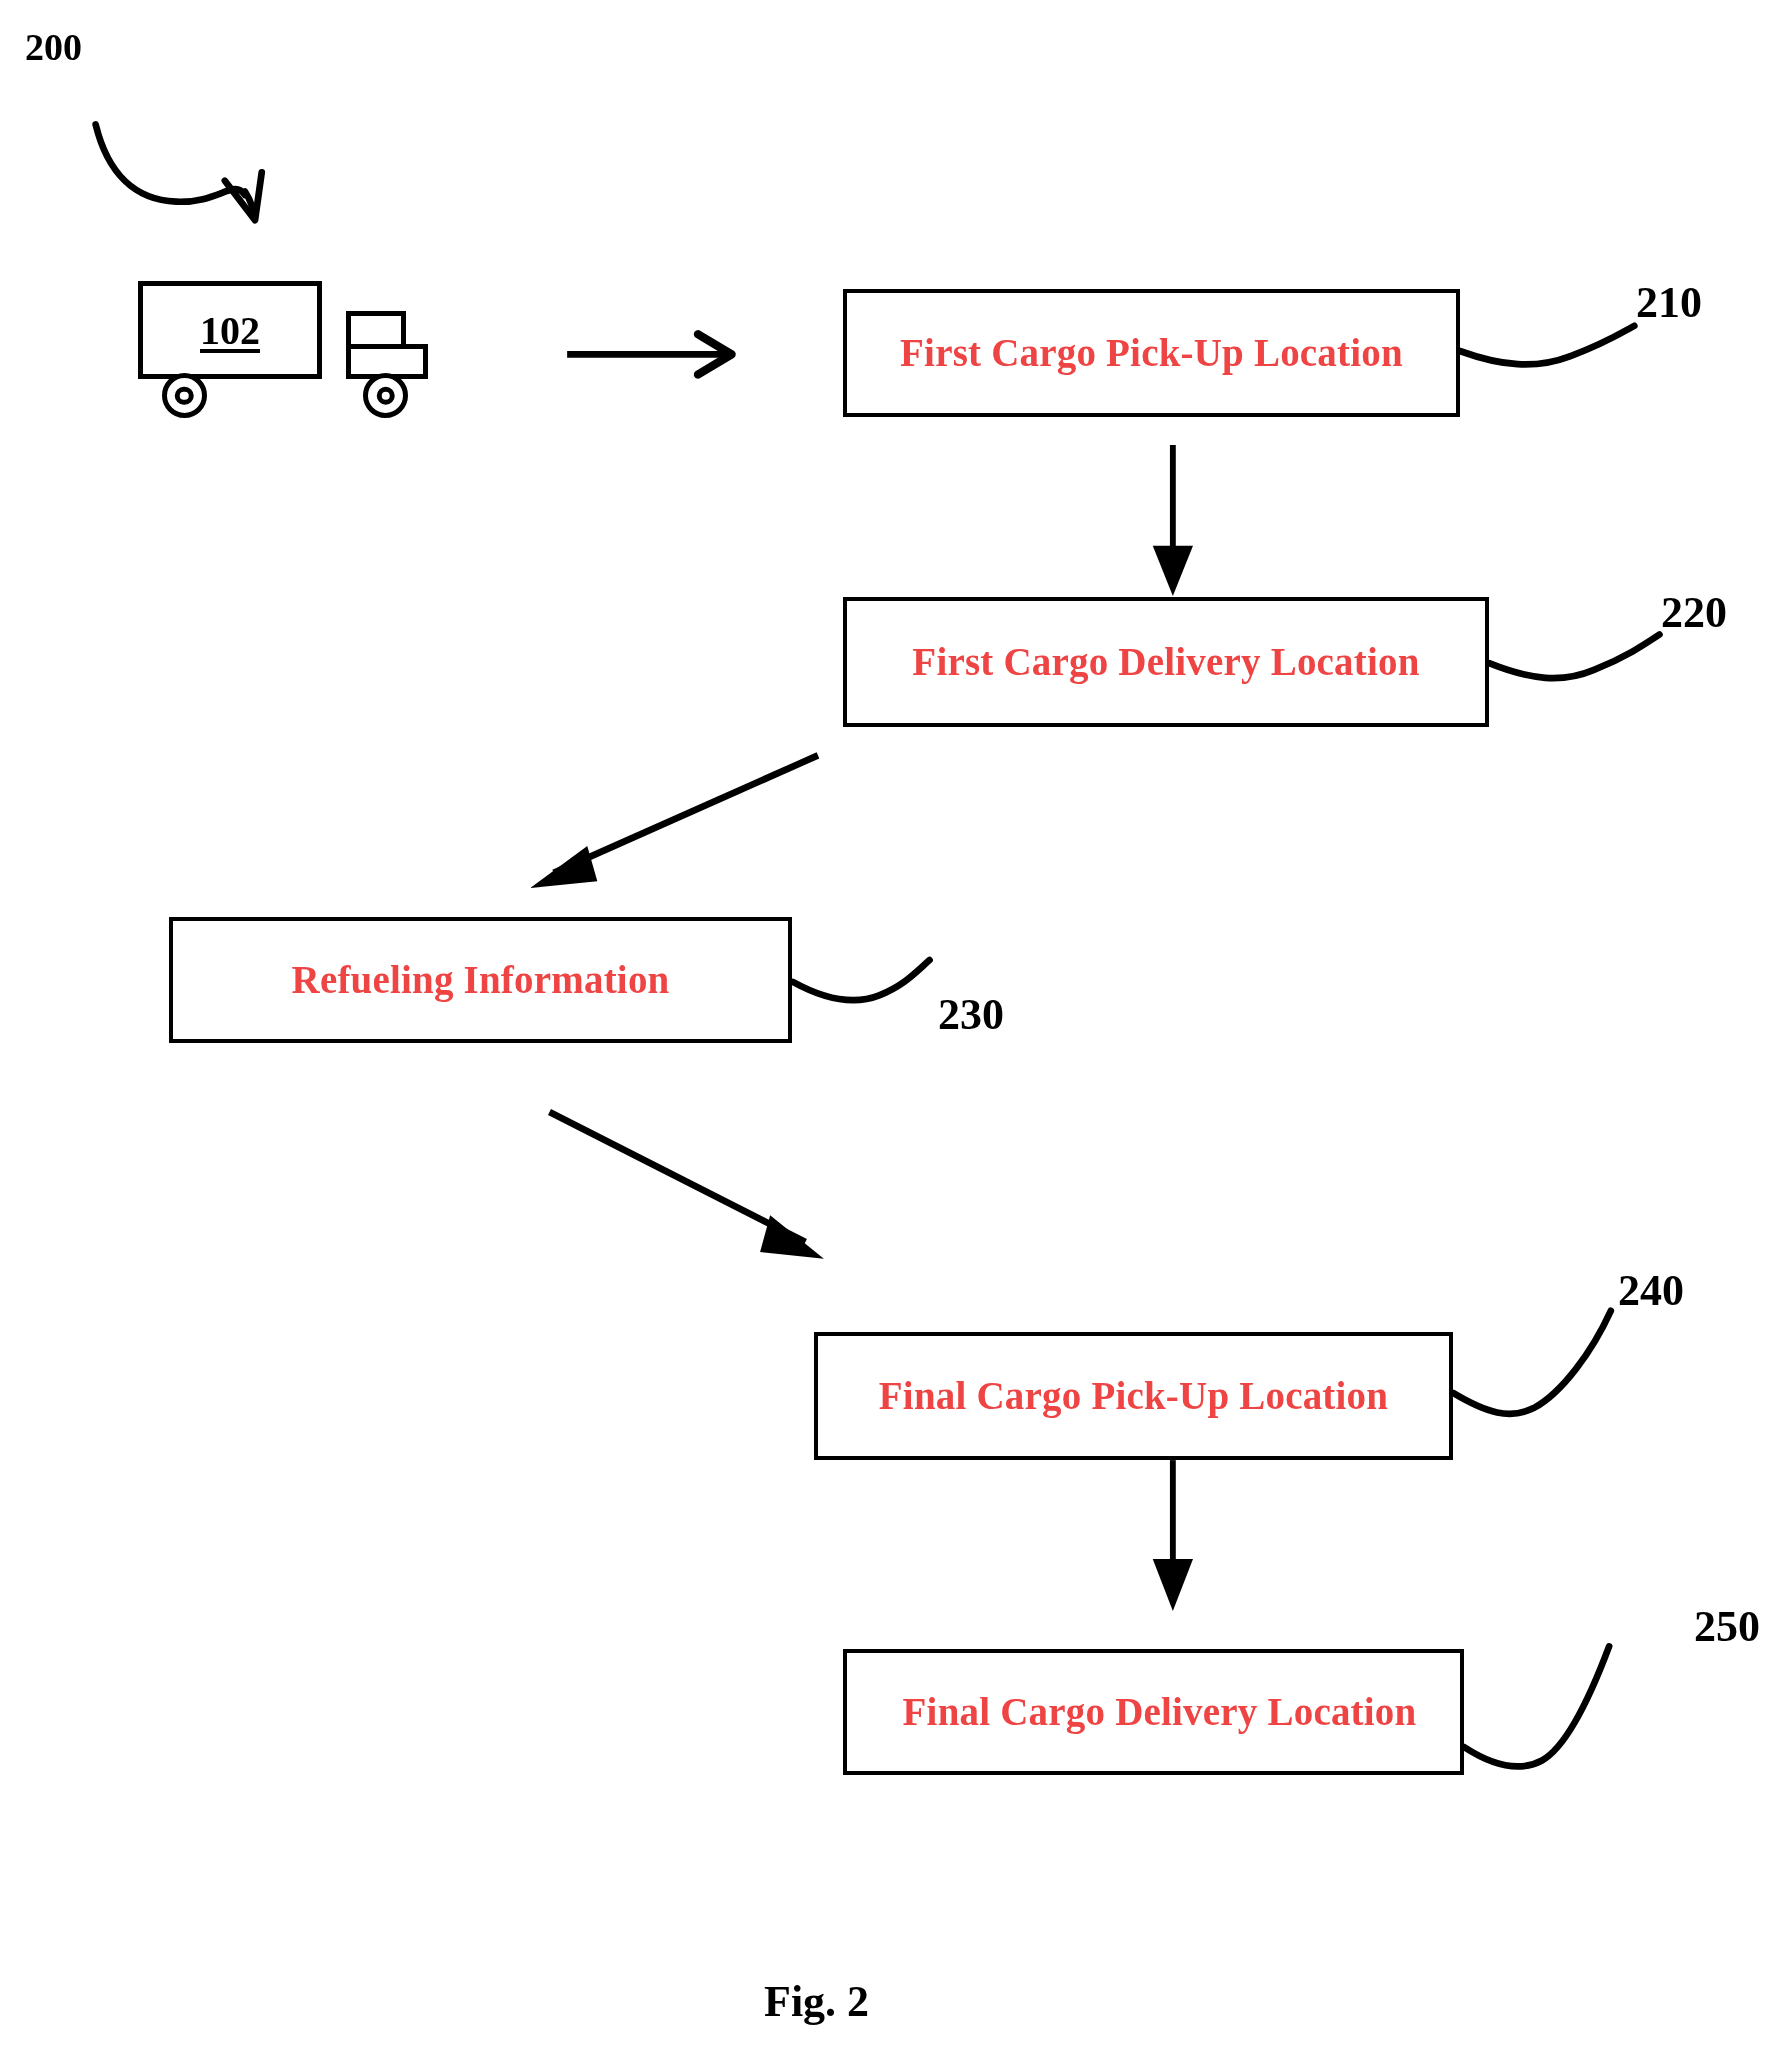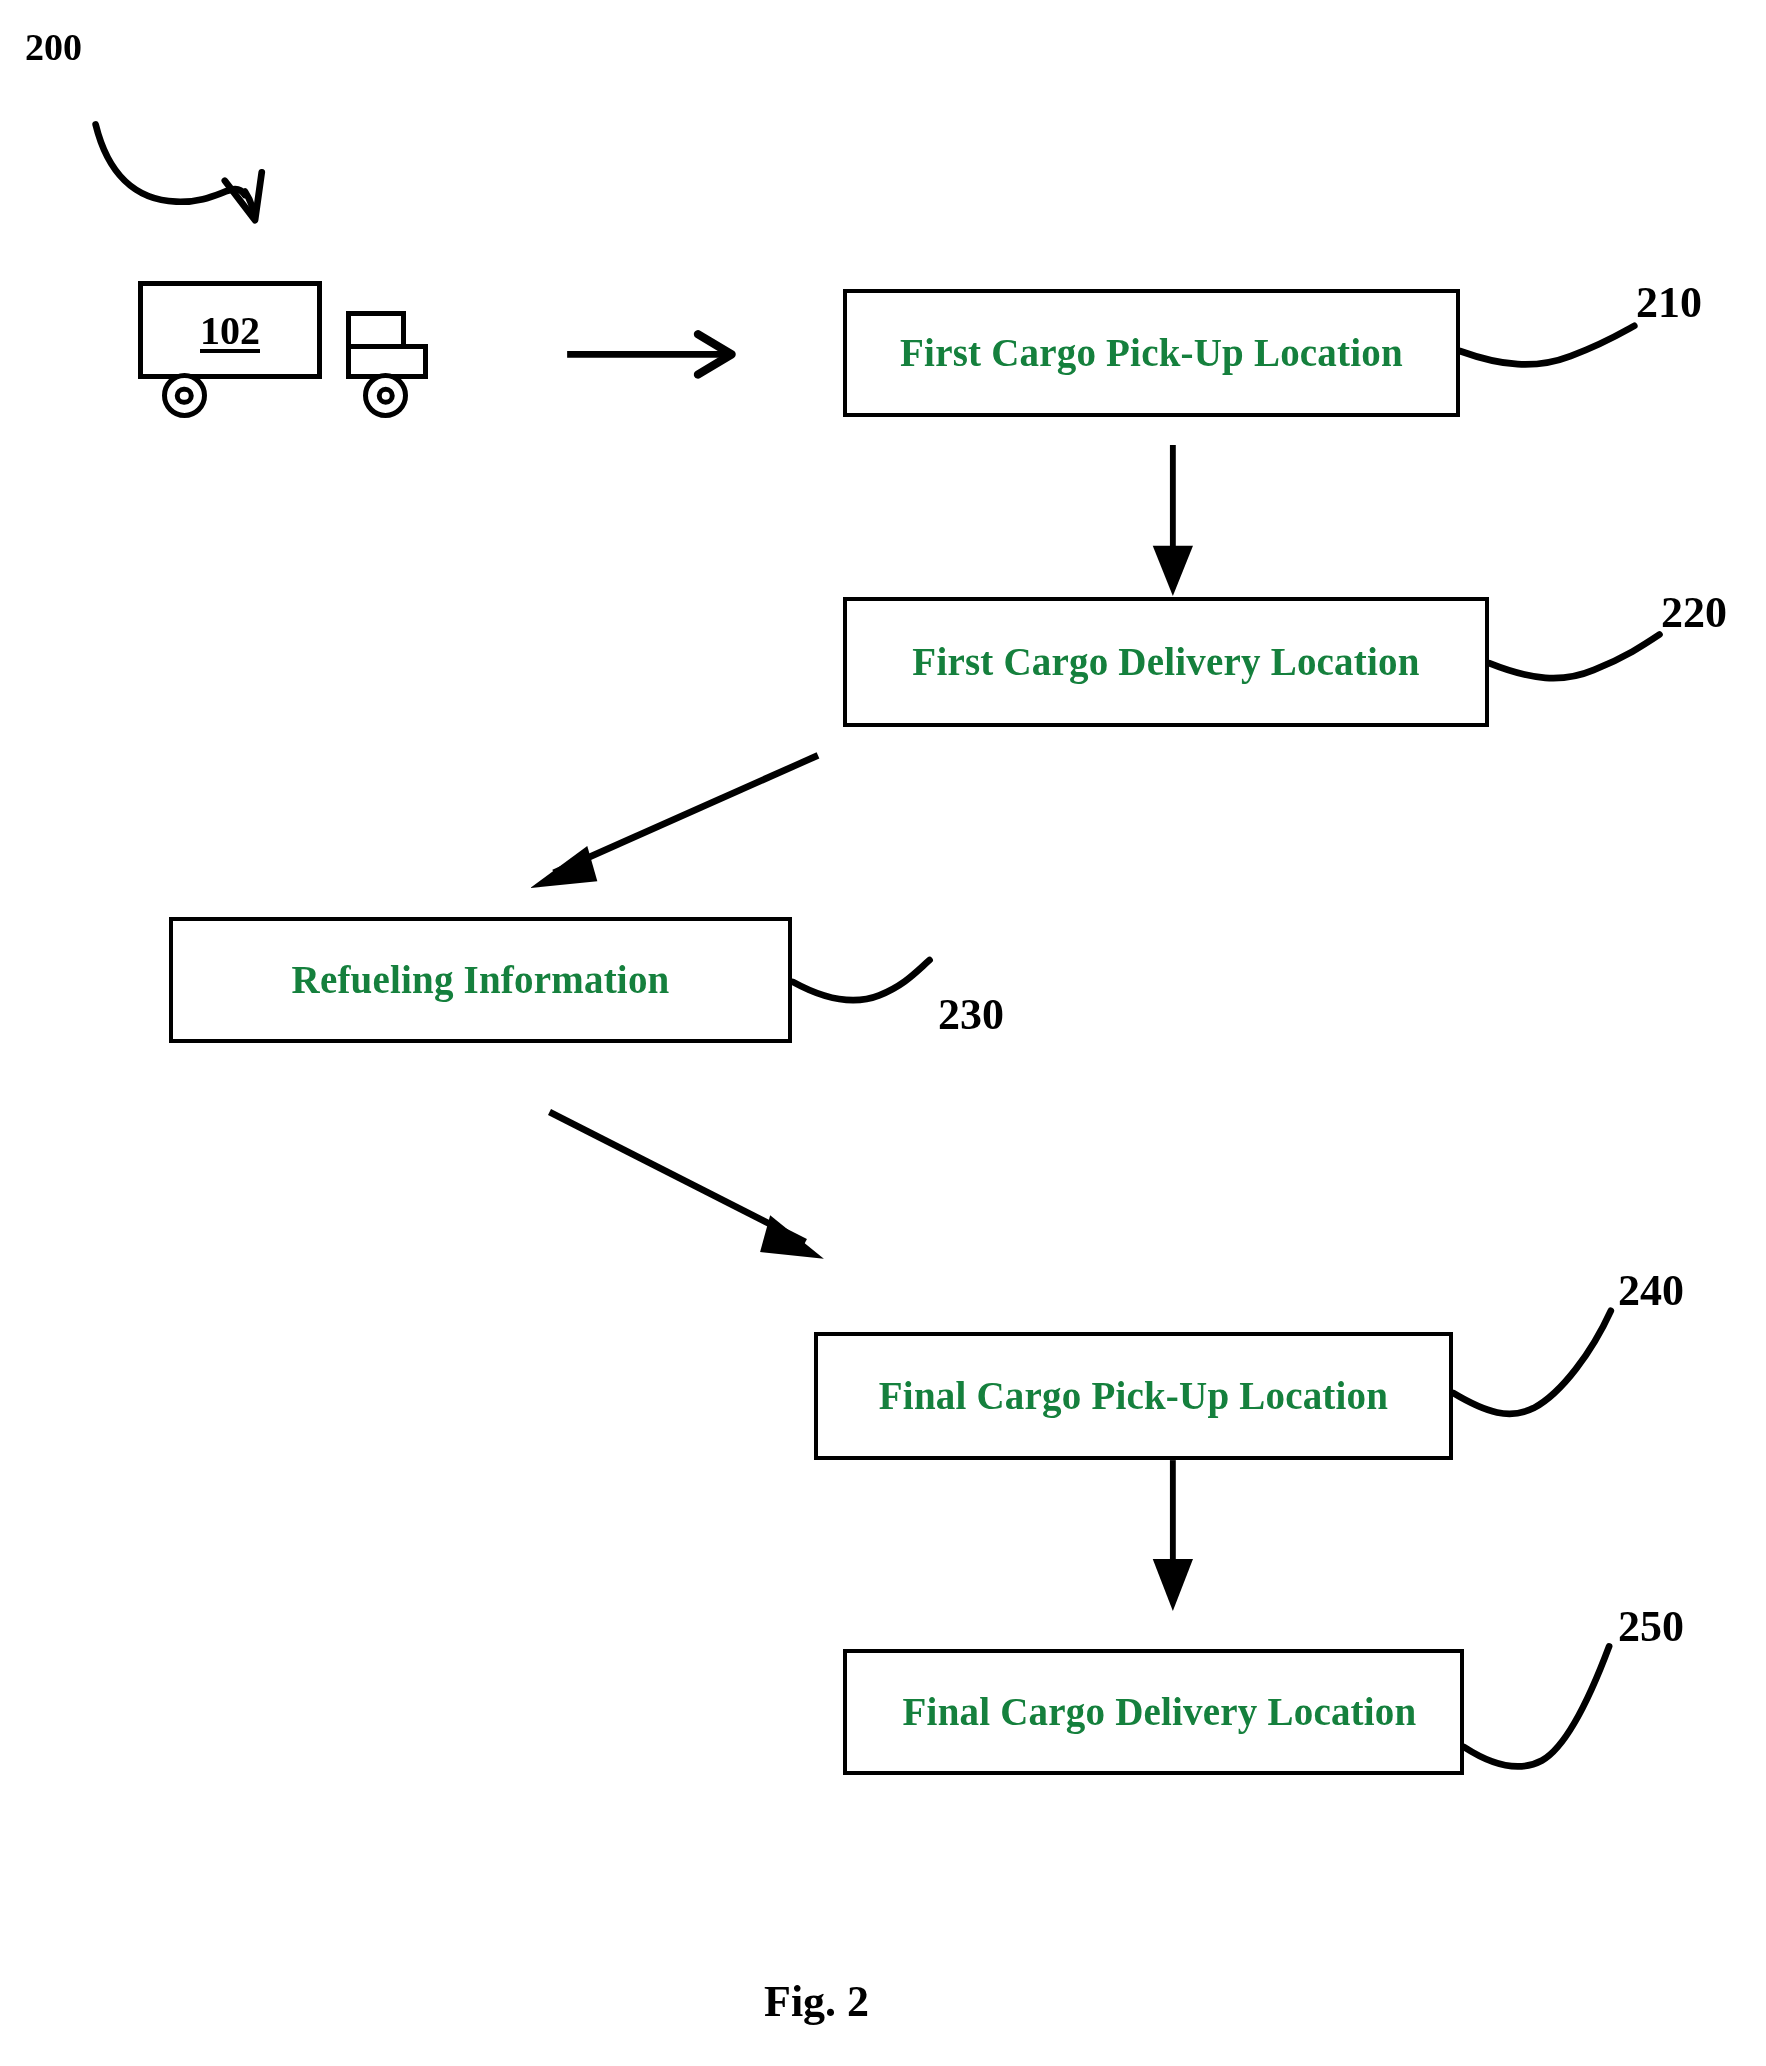--- a/index.html
+++ b/index.html
@@ -33,21 +33,21 @@
     background: #ffffff;
     display: flex;
     align-items: center;
     justify-content: center;
   }
   .node-label {
     font-family: "Liberation Serif", "DejaVu Serif", serif;
     font-weight: bold;
     font-size: 39px;
     line-height: 1.1;
-    color: #15803d;
+    color: #ef4444;
     letter-spacing: 0.2px;
     white-space: nowrap;
   }
   .ref-num {
     position: absolute;
     font-family: "Liberation Serif", "DejaVu Serif", serif;
     font-weight: bold;
     font-size: 44px;
     color: #000000;
     white-space: nowrap;
@@ -230,18 +230,18 @@
   <div class="ref-num" style="left:938px; top:989px;">230</div>
 
   <div class="node-box" style="left:814px; top:1332px; width:639px; height:128px;justify-content:center;">
     <span class="node-label">Final Cargo Pick-Up Location</span>
   </div>
   <div class="ref-num" style="left:1618px; top:1265px;">240</div>
 
   <div class="node-box" style="left:843px; top:1649px; width:621px; height:126px;padding-left:12px;">
     <span class="node-label">Final Cargo Delivery Location</span>
   </div>
-  <div class="ref-num" style="left:1618px; top:1601px;">250</div>
+  <div class="ref-num" style="left:1694px; top:1601px;">250</div>
 
   <div class="fig-caption" style="left:764px; top:1976px;">Fig. 2</div>
 
 </div>
 
 
 </body></html>

